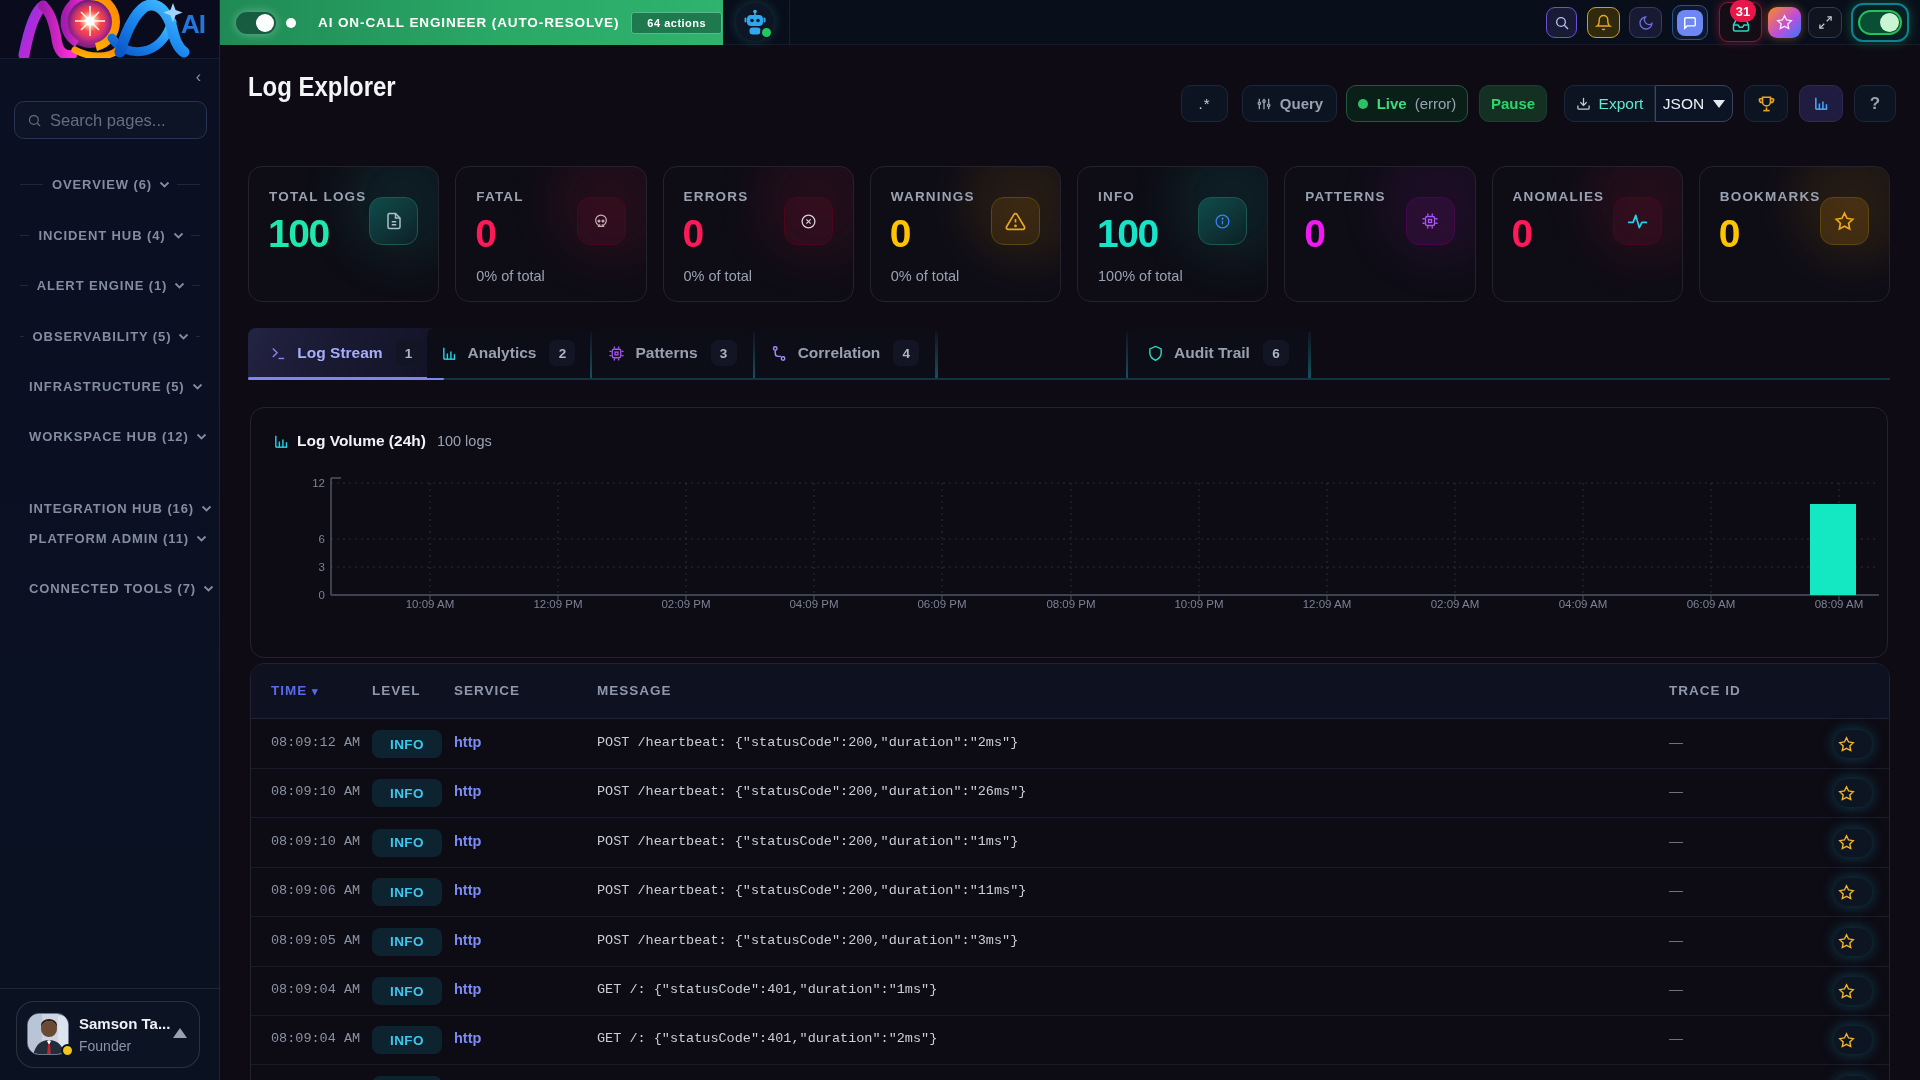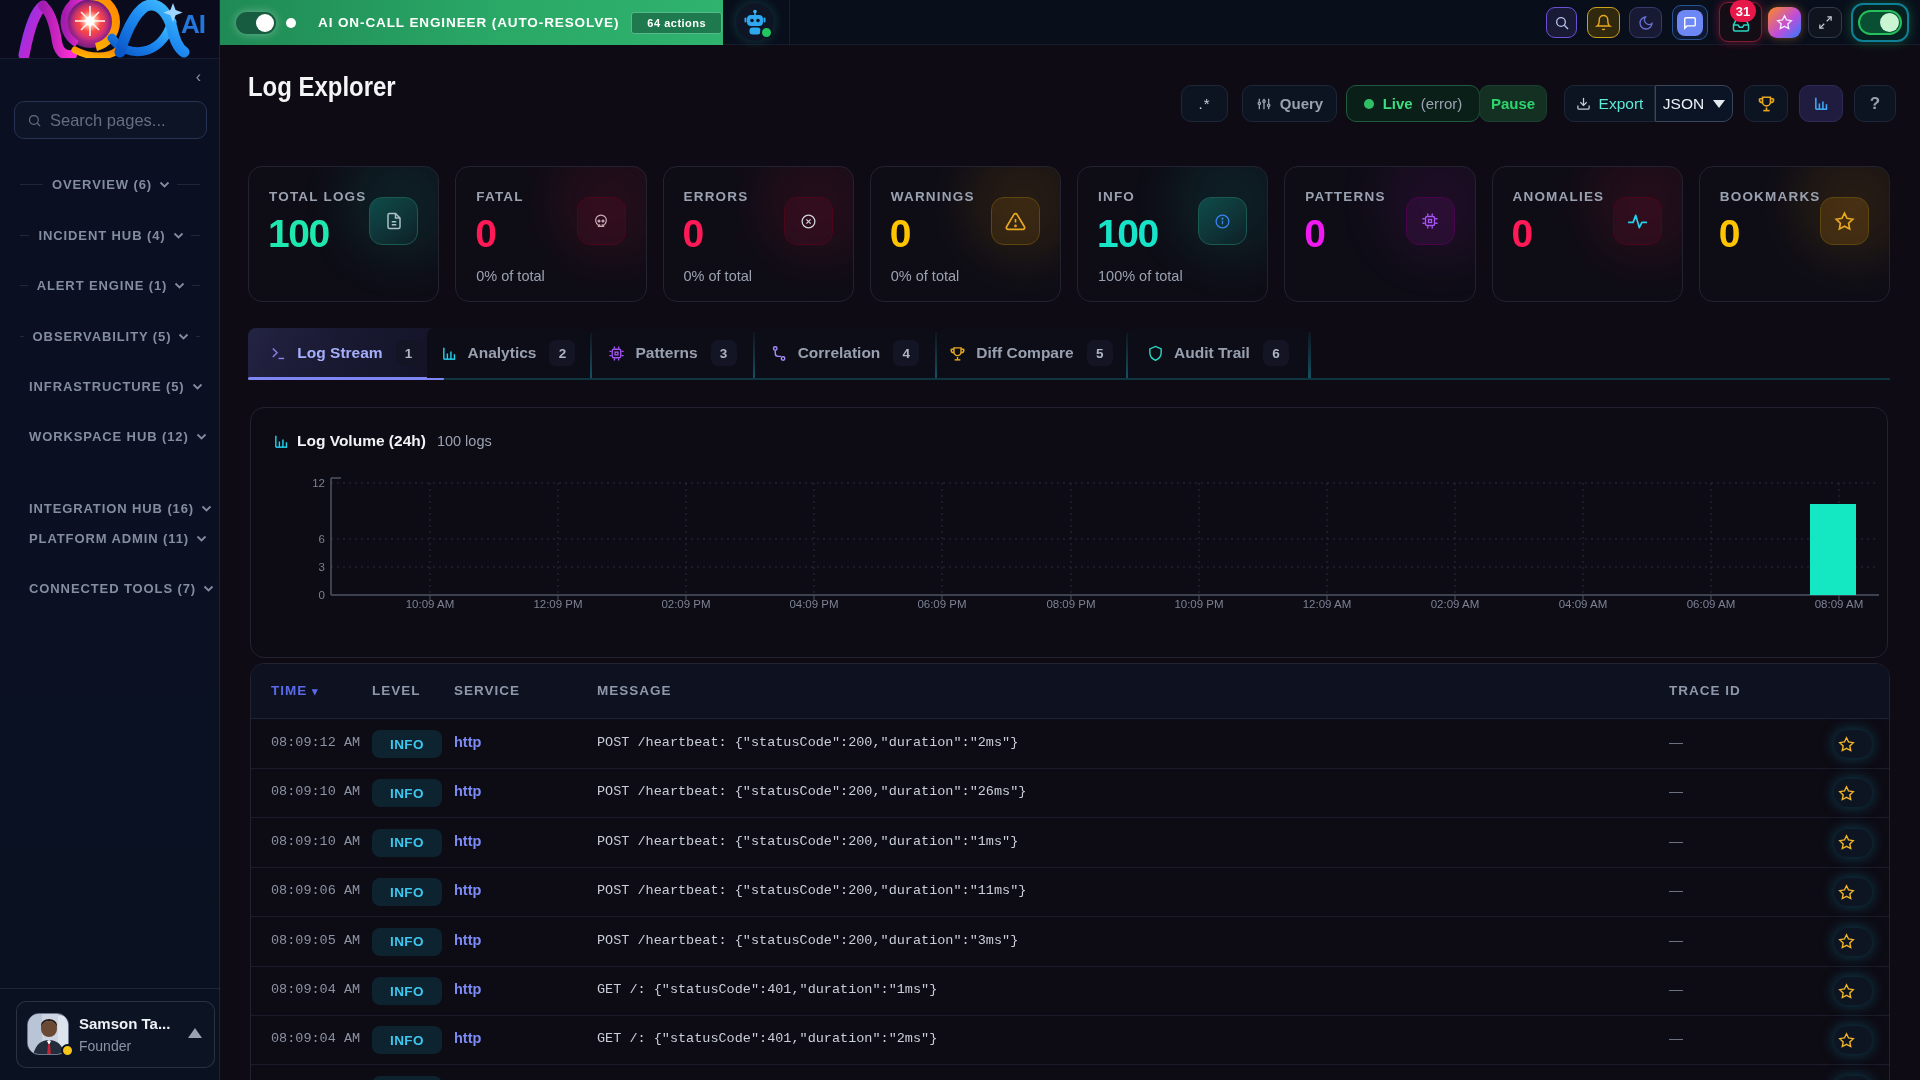--- a/index.html
+++ b/index.html
@@ -9,21 +9,21 @@
   #logoArea { position:absolute; left:0; top:0; width:219px; height:59px; background:#0b0b1e; border-bottom:1px solid #151d30; overflow:hidden; }
   #collapse { position:absolute; right:18px; top:68px; color:#8b93a7; font-size:16px; }
   #searchBox { position:absolute; left:14px; top:101px; width:193px; height:38px; border:1px solid #263352; border-radius:10px; background:#0c1426; display:flex; align-items:center; color:#5f677a; }
   #searchBox svg { margin:0 8px 0 12px; }
   #searchBox span { font-size:16.5px; color:#646d81; }
   .navitem { position:absolute; left:0; width:220px; height:20px; display:flex; align-items:center; color:#838ca1; font-size:13px; font-weight:bold; letter-spacing:0.9px; white-space:nowrap; padding:0 13px; }
   .navitem .ln { flex:1; height:1px; background:rgba(148,163,184,0.16); margin:0 7px; }
   .navitem .tx { padding:0 2px; }
   .navitem .ch { margin-left:5px; display:flex; align-items:center; }
   #navsep { position:absolute; left:0; top:988px; width:220px; height:1px; background:rgba(148,163,184,0.14); }
-  #userCard { position:absolute; left:16px; top:1001px; width:199px; height:67px; border:1px solid rgba(148,163,184,0.22); border-radius:10px; background:#0c1322;padding-left:15px; }
+  #userCard { position:absolute; left:16px; top:1001px; width:184px; height:67px; border:1px solid rgba(148,163,184,0.22); border-radius:18px; background:#0c1322;padding-left:15px; }
   #avatar { position:absolute; left:10px; top:11px; width:42px; height:42px; border-radius:12px; overflow:hidden; border:1px solid #6b7890; }
   #avatarDot { position:absolute; left:44px; top:42px; width:13px; height:13px; border-radius:50%; background:#f5c518; border:2px solid #0c1322; }
   #uname { position:absolute; left:62px; top:13px; color:#eef1f6; font-weight:bold; font-size:15px; }
   #urole { position:absolute; left:62px; top:36px; color:#8b93a7; font-size:14px; }
   #utri { position:absolute; right:12px; top:26px; width:0; height:0; border-left:7px solid transparent; border-right:7px solid transparent; border-bottom:10px solid #9aa2b1; }
   
   #topbar { position:absolute; left:220px; top:0; width:1700px; height:45px; background:#090e1b; border-bottom:1px solid #151b2b; z-index:4; }
   #greenbar { position:absolute; left:0; top:0; width:503px; height:45px; background:linear-gradient(90deg,#1f8a55 0%,#2aa866 55%,#2fb36e 100%); display:flex; align-items:center; } #greenbar > div { flex-shrink:0; }
   #toggle1 { width:40px; height:22px; border-radius:11px; background:#175c40; margin-left:16px; position:relative; box-shadow:0 0 10px rgba(255,255,255,0.35); }
   #toggle1 .knob { position:absolute; right:2px; top:2px; width:18px; height:18px; border-radius:50%; background:#fff; }
@@ -324,21 +324,21 @@
         <line x1="5" y1="4" x2="5" y2="9"></line>
         <line x1="5" y1="13" x2="5" y2="20"></line>
         <circle cx="5" cy="11" r="1.8"></circle>
         <line x1="12" y1="4" x2="12" y2="6"></line>
         <line x1="12" y1="10" x2="12" y2="20"></line>
         <circle cx="12" cy="8" r="1.8"></circle>
         <line x1="19" y1="4" x2="19" y2="12"></line>
         <line x1="19" y1="16" x2="19" y2="20"></line>
         <circle cx="19" cy="14" r="1.8"></circle>
       </svg>Query</div>
-  <div class="hbtn" style="left:1126px;width:134px;background:#0b1f19;border-color:#1d5b3c;">
+  <div class="hbtn" style="left:1126px;width:122px;background:#0b1f19;border-color:#1d5b3c;">
     <span style="width:10px;height:10px;border-radius:50%;background:#2fbf67;margin-right:9px;"></span>
     <span style="color:#3ddc7f;font-weight:bold;font-size:15px;">Live</span>
     <span style="color:#9aa2b1;font-size:15px;margin-left:8px;">(error)</span>
     </div>
   <div class="hbtn" style="left:1259px;width:68px;background:#133023;border-color:#1b4031;color:#2fd46e;font-weight:bold;font-size:15px;">Pause</div>
   <div class="hbtn" style="left:1344px;width:91px;border-radius:10px 0 0 10px;color:#5eead4;font-size:15.5px;">
     <svg width="15" height="15" viewBox="0 0 24 24" fill="none" stroke="#c5cbd8" stroke-width="2" style="margin-right:8px">
         <path d="M21 15v4a2 2 0 0 1-2 2H5a2 2 0 0 1-2-2v-4"></path>
         <polyline points="7 10 12 15 17 10"></polyline>
         <line x1="12" y1="15" x2="12" y2="3"></line>
@@ -490,27 +490,20 @@
 <div class="tab" style="left:344px;width:161px;"><svg width="17" height="17" viewBox="0 0 24 24" fill="none" stroke="#a855f7" stroke-width="1.8">
           <rect x="6" y="6" width="12" height="12" rx="2"></rect>
           <rect x="10" y="10" width="4" height="4"></rect>
           <path d="M9 2v3M15 2v3M9 19v3M15 19v3M2 9h3M2 15h3M19 9h3M19 15h3"></path>
         </svg>Patterns<span class="bdg">3</span></div>
 <div class="tab" style="left:507px;width:180px;"><svg width="17" height="17" viewBox="0 0 24 24" fill="none" stroke="#a78bfa" stroke-width="2">
           <circle cx="6" cy="5" r="2.5"></circle>
           <circle cx="17" cy="19" r="2.5"></circle>
           <path d="M6 8v4a4 4 0 0 0 4 4h4"></path>
         </svg>Correlation<span class="bdg">4</span></div>
-<div class="tab" style="left:689px;width:188px;"><svg width="17" height="17" viewBox="0 0 24 24" fill="none" stroke="#e8a820" stroke-width="2">
-          <path d="M8 21h8"></path>
-          <path d="M12 17v4"></path>
-          <path d="M7 4h10v6a5 5 0 0 1-10 0z"></path>
-          <path d="M7 6H4a1 1 0 0 0-1 1 4 4 0 0 0 4 4"></path>
-          <path d="M17 6h3a1 1 0 0 1 1 1 4 4 0 0 1-4 4"></path>
-        </svg>Diff Compare<span class="bdg">5</span></div>
 <div class="tab" style="left:880px;width:180px;"><svg width="17" height="17" viewBox="0 0 24 24" fill="none" stroke="#2dd4bf" stroke-width="2">
           <path d="M12 2l8 3.5v5.5c0 5-3.5 8.8-8 10.5-4.5-1.7-8-5.5-8-10.5V5.5z"></path>
         </svg>Audit Trail<span class="bdg">6</span></div>
 </div>
   <div id="chartPanel">
 <div style="position:absolute;left:22px;top:24px;display:flex;align-items:center;">
 <svg width="17" height="17" viewBox="0 0 24 24" fill="none" stroke="#22d3ee" stroke-width="2">
           <line x1="4" y1="4" x2="4" y2="20"></line>
           <line x1="4" y1="20" x2="20" y2="20"></line>
           <line x1="9" y1="20" x2="9" y2="12"></line>

